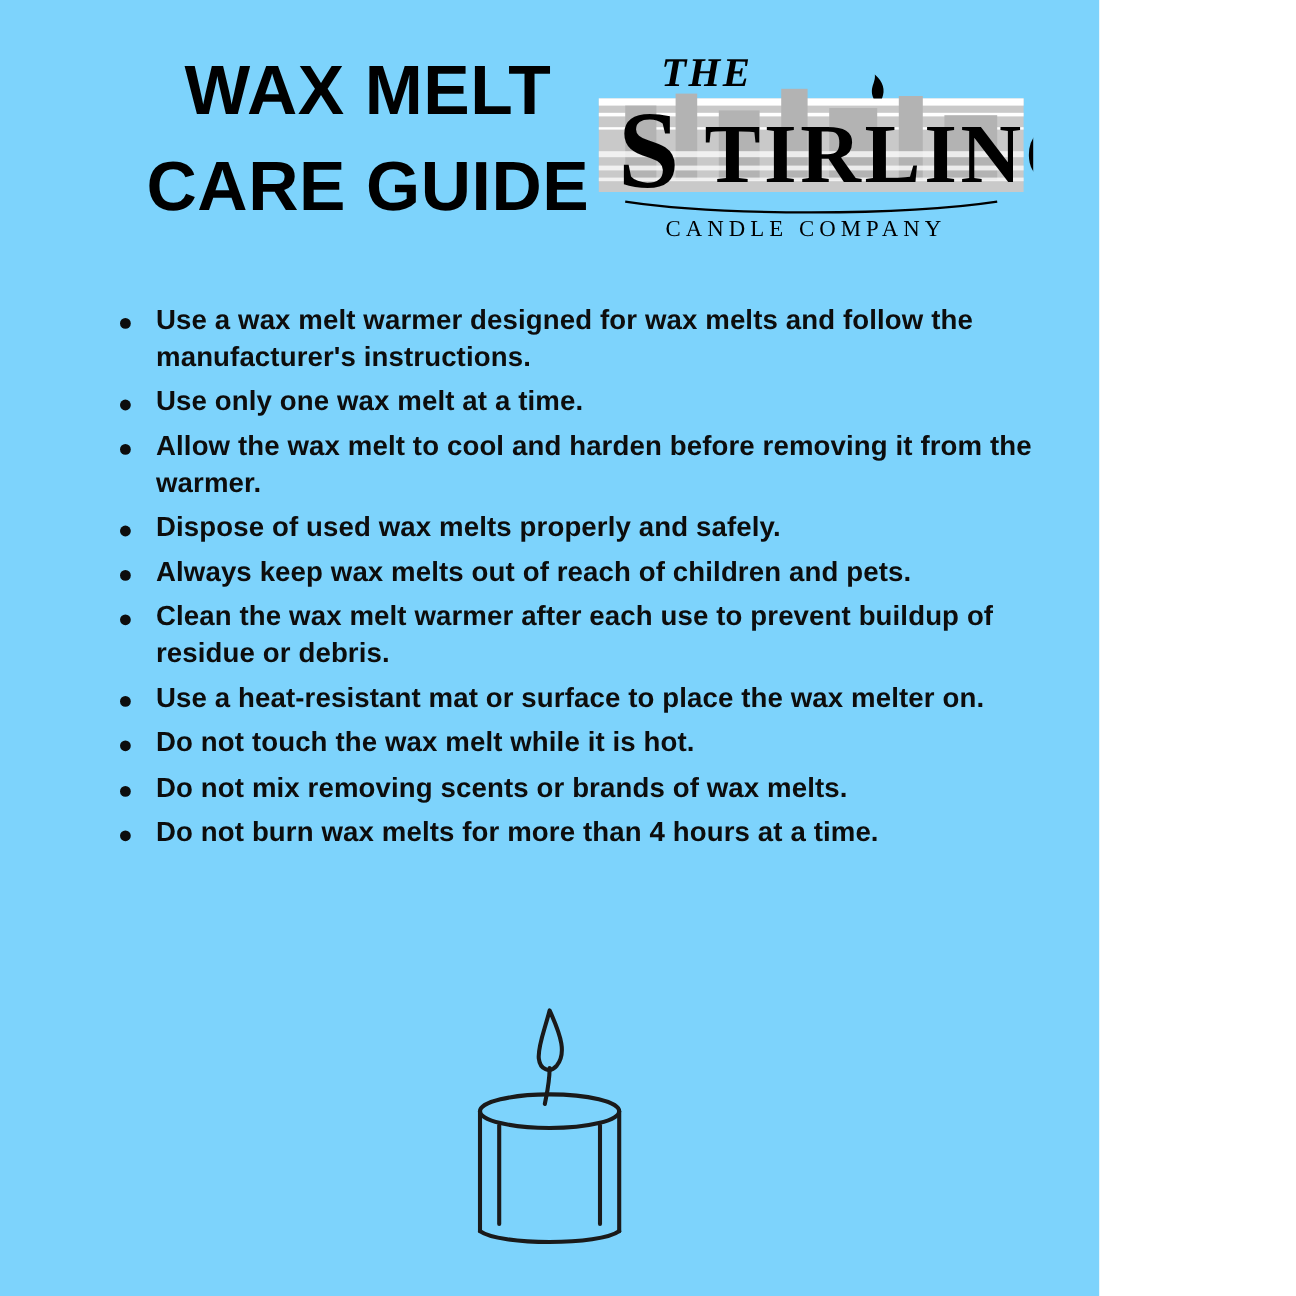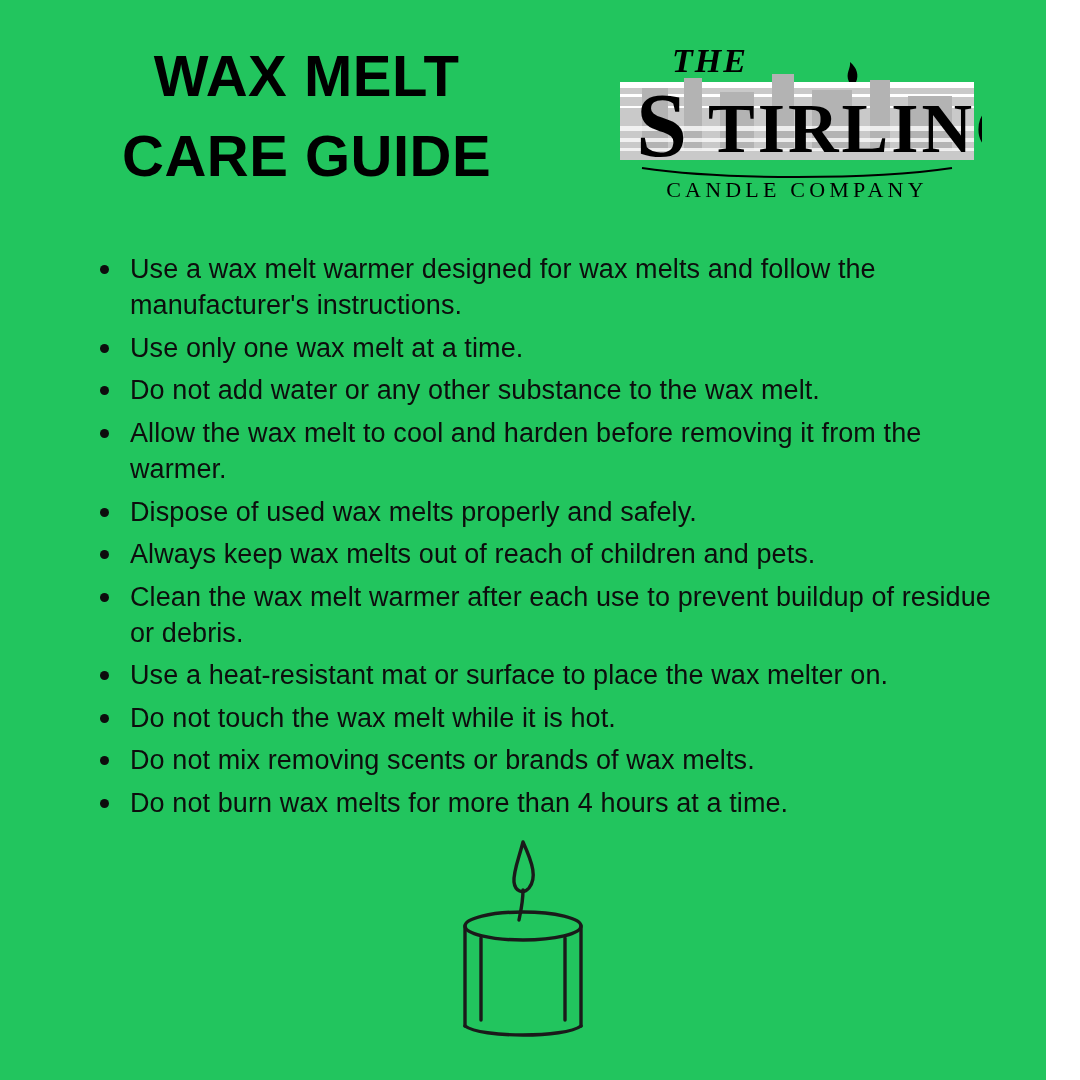--- a/index.html
+++ b/index.html
@@ -9,23 +9,23 @@
   }
   body {
     width: 1080px;
     height: 1080px;
     font-family: "Liberation Sans", sans-serif;
     color: #111111;
     overflow: hidden;
   }
   .page {
     position: relative;
-    width: 1046px;
+    width: 916px;
     height: 1080px;
-    background: #22c55e;
+    background: #7dd3fc;
     box-sizing: border-box;
   }
 
   
   .header {
     display: flex;
     align-items: flex-start;
     justify-content: space-between;
     padding: 26px 60px 0 60px;
     box-sizing: border-box;
@@ -61,44 +61,45 @@
     width: 370px;
     height: 175px;
   }
   .logo-sub {
     position: absolute;
     left: 0;
     right: 0;
     bottom: 2px;
     text-align: center;
     font-family: "Liberation Serif", serif;
-    font-size: 22px;
+    font-size: 19px;
     letter-spacing: 4.2px;
     color: #000000;
     font-weight: normal;
   }
 
   
   .list-wrap {
     padding: 46px 52px 0 66px;
     box-sizing: border-box;
   }
   ul.care-list {
     margin: 0;
     padding: 0 0 0 30px;
     list-style: none;
   }
   ul.care-list li {
     position: relative;
-    font-size: 27px;
+    font-size: 23px;
     line-height: 1.35;
     color: #0d0d0d;
     margin-bottom: 6px;
     padding-left: 34px;
     letter-spacing: 0.1px;
+    font-weight: bold;
   }
   ul.care-list li::before {
     content: "";
     position: absolute;
     left: 4px;
     top: 14px;
     width: 9px;
     height: 9px;
     border-radius: 50%;
     background: #0d0d0d;
@@ -172,21 +173,20 @@
       </svg>
       <div class="logo-sub">CANDLE COMPANY</div>
     </div>
 
   </div>
 
   <div class="list-wrap">
     <ul class="care-list">
       <li>Use a wax melt warmer designed for wax melts and follow the manufacturer's instructions.</li>
       <li>Use only one wax melt at a time.</li>
-      <li>Do not add water or any other substance to the wax melt.</li>
       <li>Allow the wax melt to cool and harden before removing it from the warmer.</li>
       <li>Dispose of used wax melts properly and safely.</li>
       <li>Always keep wax melts out of reach of children and pets.</li>
       <li>Clean the wax melt warmer after each use to prevent buildup of residue or debris.</li>
       <li>Use a heat-resistant mat or surface to place the wax melter on.</li>
       <li>Do not touch the wax melt while it is hot.</li>
       <li>Do not mix removing scents or brands of wax melts.</li>
       <li>Do not burn wax melts for more than 4 hours at a time.</li>
     </ul>
   </div>

